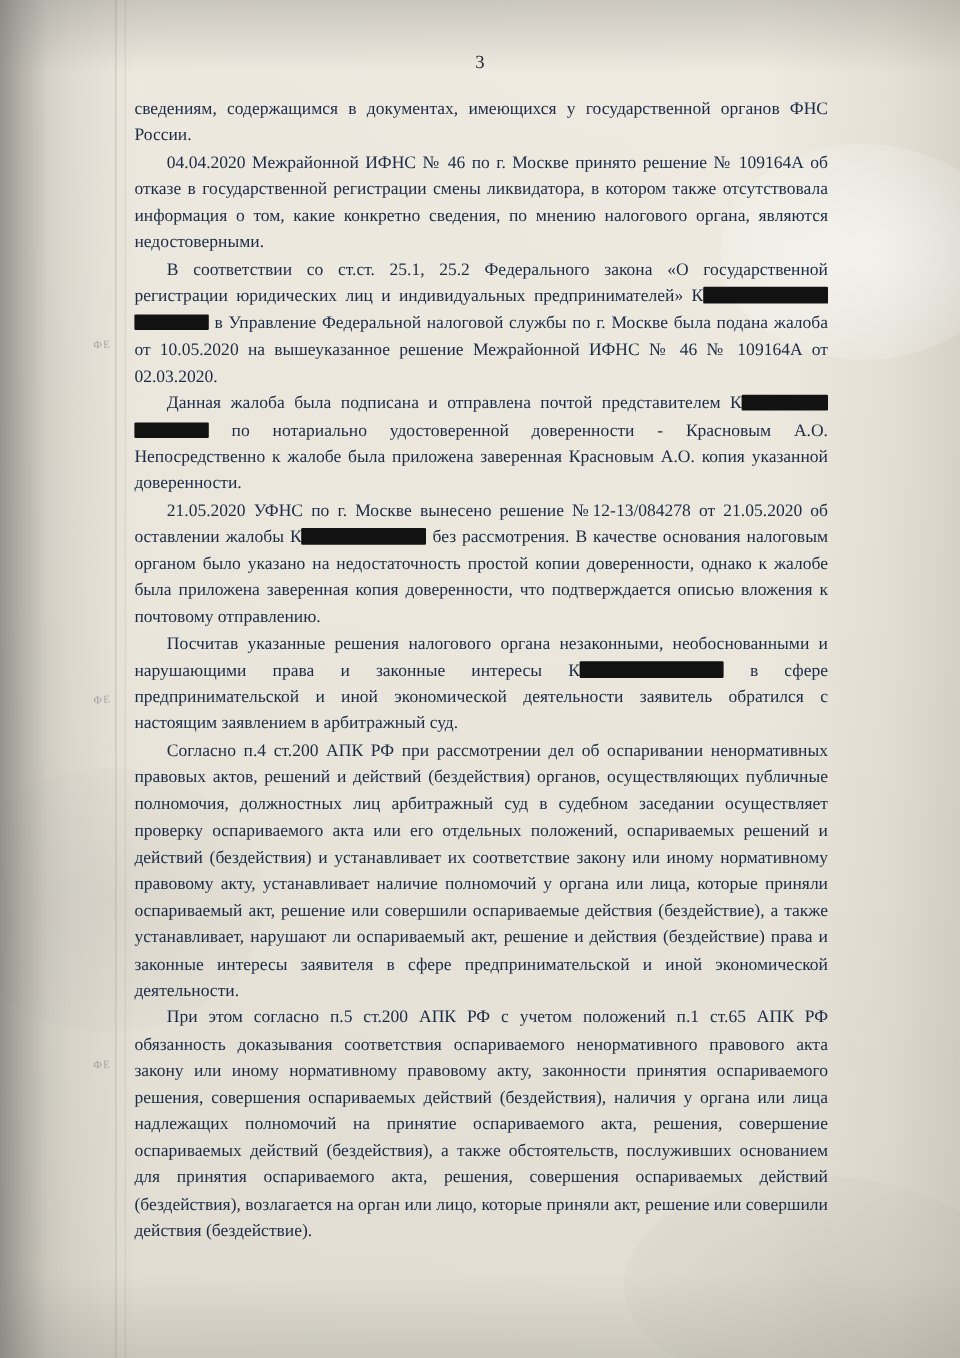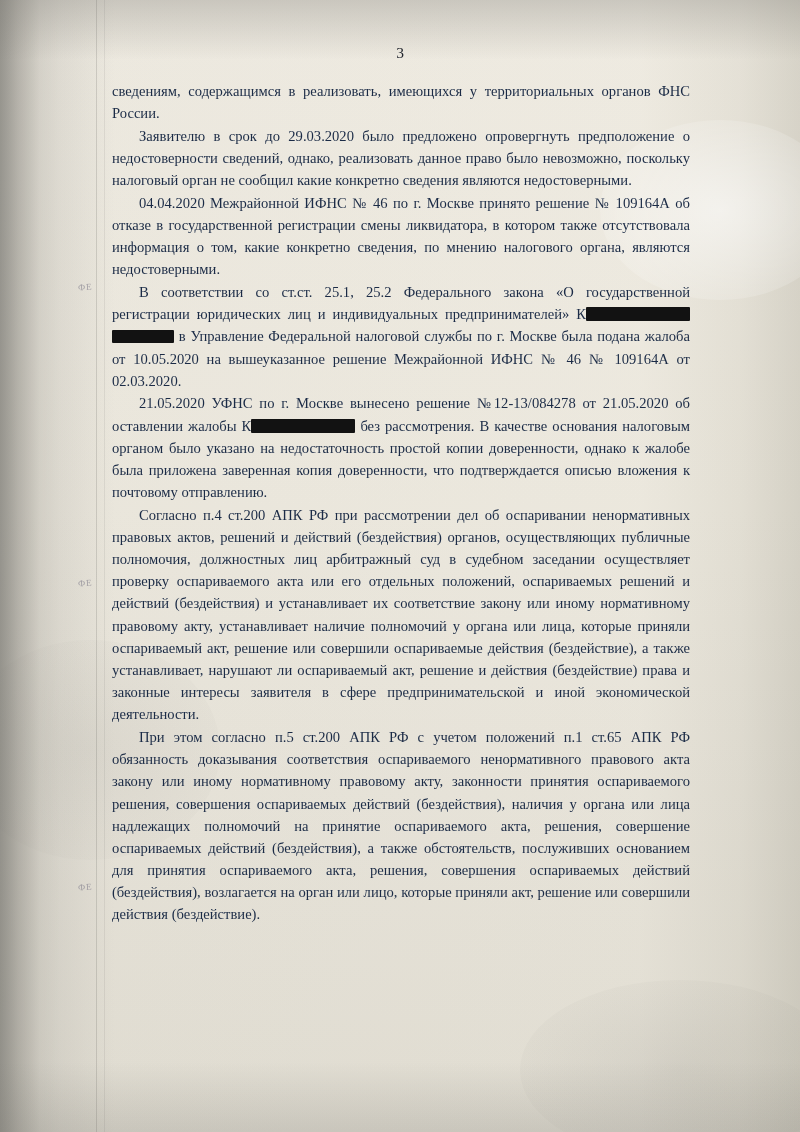--- a/index.html
+++ b/index.html
@@ -110,25 +110,26 @@
   <div class="scan-shadow-left"></div>
   <div class="scan-shadow-top"></div>
   <div class="scan-shadow-bottom"></div>
 
   <div class="edge-fiber" style="top:0;left:96px;width:1px;height:1132px;"></div>
   <div class="edge-fiber" style="top:0;left:104px;width:1px;height:1132px;opacity:0.5;"></div>
 
   <div class="page-number">3</div>
 
   <div class="body-text">
-      <p class="noindent">сведениям, содержащимся в реализовать, имеющихся у территориальных органов ФНС России.</p>
-      <p>Заявителю в срок до 29.03.2020 было предложено опровергнуть предположение о недостоверности сведений, однако, реализовать данное право было невозможно, поскольку налоговый орган не сообщил какие конкретно сведения являются недостоверными.</p>
+      <p class="noindent">сведениям, содержащимся в документах, имеющихся у государственной органов ФНС России.</p>
       <p>04.04.2020 Межрайонной ИФНС № 46 по г. Москве принято решение № 109164А об отказе в государственной регистрации смены ликвидатора, в котором также отсутствовала информация о том, какие конкретно сведения, по мнению налогового органа, являются недостоверными.</p>
       <p>В соответствии со ст.ст. 25.1, 25.2 Федерального закона «О государственной регистрации юридических лиц и индивидуальных предпринимателей» К<span class="redact r-long"></span><span class="redact r-short"></span> в Управление Федеральной налоговой службы по г. Москве была подана жалоба от 10.05.2020 на вышеуказанное решение Межрайонной ИФНС № 46 № 109164А от 02.03.2020.</p>
+      <p>Данная жалоба была подписана и отправлена почтой представителем К<span class="redact r-med"></span><span class="redact r-short"></span> по нотариально удостоверенной доверенности - Красновым А.О. Непосредственно к жалобе была приложена заверенная Красновым А.О. копия указанной доверенности.</p>
       <p>21.05.2020 УФНС по г. Москве вынесено решение №12-13/084278 от 21.05.2020 об оставлении жалобы К<span class="redact r-long"></span> без рассмотрения. В качестве основания налоговым органом было указано на недостаточность простой копии доверенности, однако к жалобе была приложена заверенная копия доверенности, что подтверждается описью вложения к почтовому отправлению.</p>
+      <p>Посчитав указанные решения налогового органа незаконными, необоснованными и нарушающими права и законные интересы К<span class="redact r-xl"></span> в сфере предпринимательской и иной экономической деятельности заявитель обратился с настоящим заявлением в арбитражный суд.</p>
       <p>Согласно п.4 ст.200 АПК РФ при рассмотрении дел об оспаривании ненормативных правовых актов, решений и действий (бездействия) органов, осуществляющих публичные полномочия, должностных лиц арбитражный суд в судебном заседании осуществляет проверку оспариваемого акта или его отдельных положений, оспариваемых решений и действий (бездействия) и устанавливает их соответствие закону или иному нормативному правовому акту, устанавливает наличие полномочий у органа или лица, которые приняли оспариваемый акт, решение или совершили оспариваемые действия (бездействие), а также устанавливает, нарушают ли оспариваемый акт, решение и действия (бездействие) права и законные интересы заявителя в сфере предпринимательской и иной экономической деятельности.</p>
       <p>При этом согласно п.5 ст.200 АПК РФ с учетом положений п.1 ст.65 АПК РФ обязанность доказывания соответствия оспариваемого ненормативного правового акта закону или иному нормативному правовому акту, законности принятия оспариваемого решения, совершения оспариваемых действий (бездействия), наличия у органа или лица надлежащих полномочий на принятие оспариваемого акта, решения, совершение оспариваемых действий (бездействия), а также обстоятельств, послуживших основанием для принятия оспариваемого акта, решения, совершения оспариваемых действий (бездействия), возлагается на орган или лицо, которые приняли акт, решение или совершили действия (бездействие).</p>
     </div>
 
   <div class="stamp-mark" id="mk1" style="top: 282px; left: 78px;">ФЕ</div>
   <div class="stamp-mark" id="mk2" style="top: 578px; left: 78px;">ФЕ</div>
   <div class="stamp-mark" id="mk3" style="top: 882px; left: 78px;">ФЕ</div>
 </div>
 
 </body></html>

